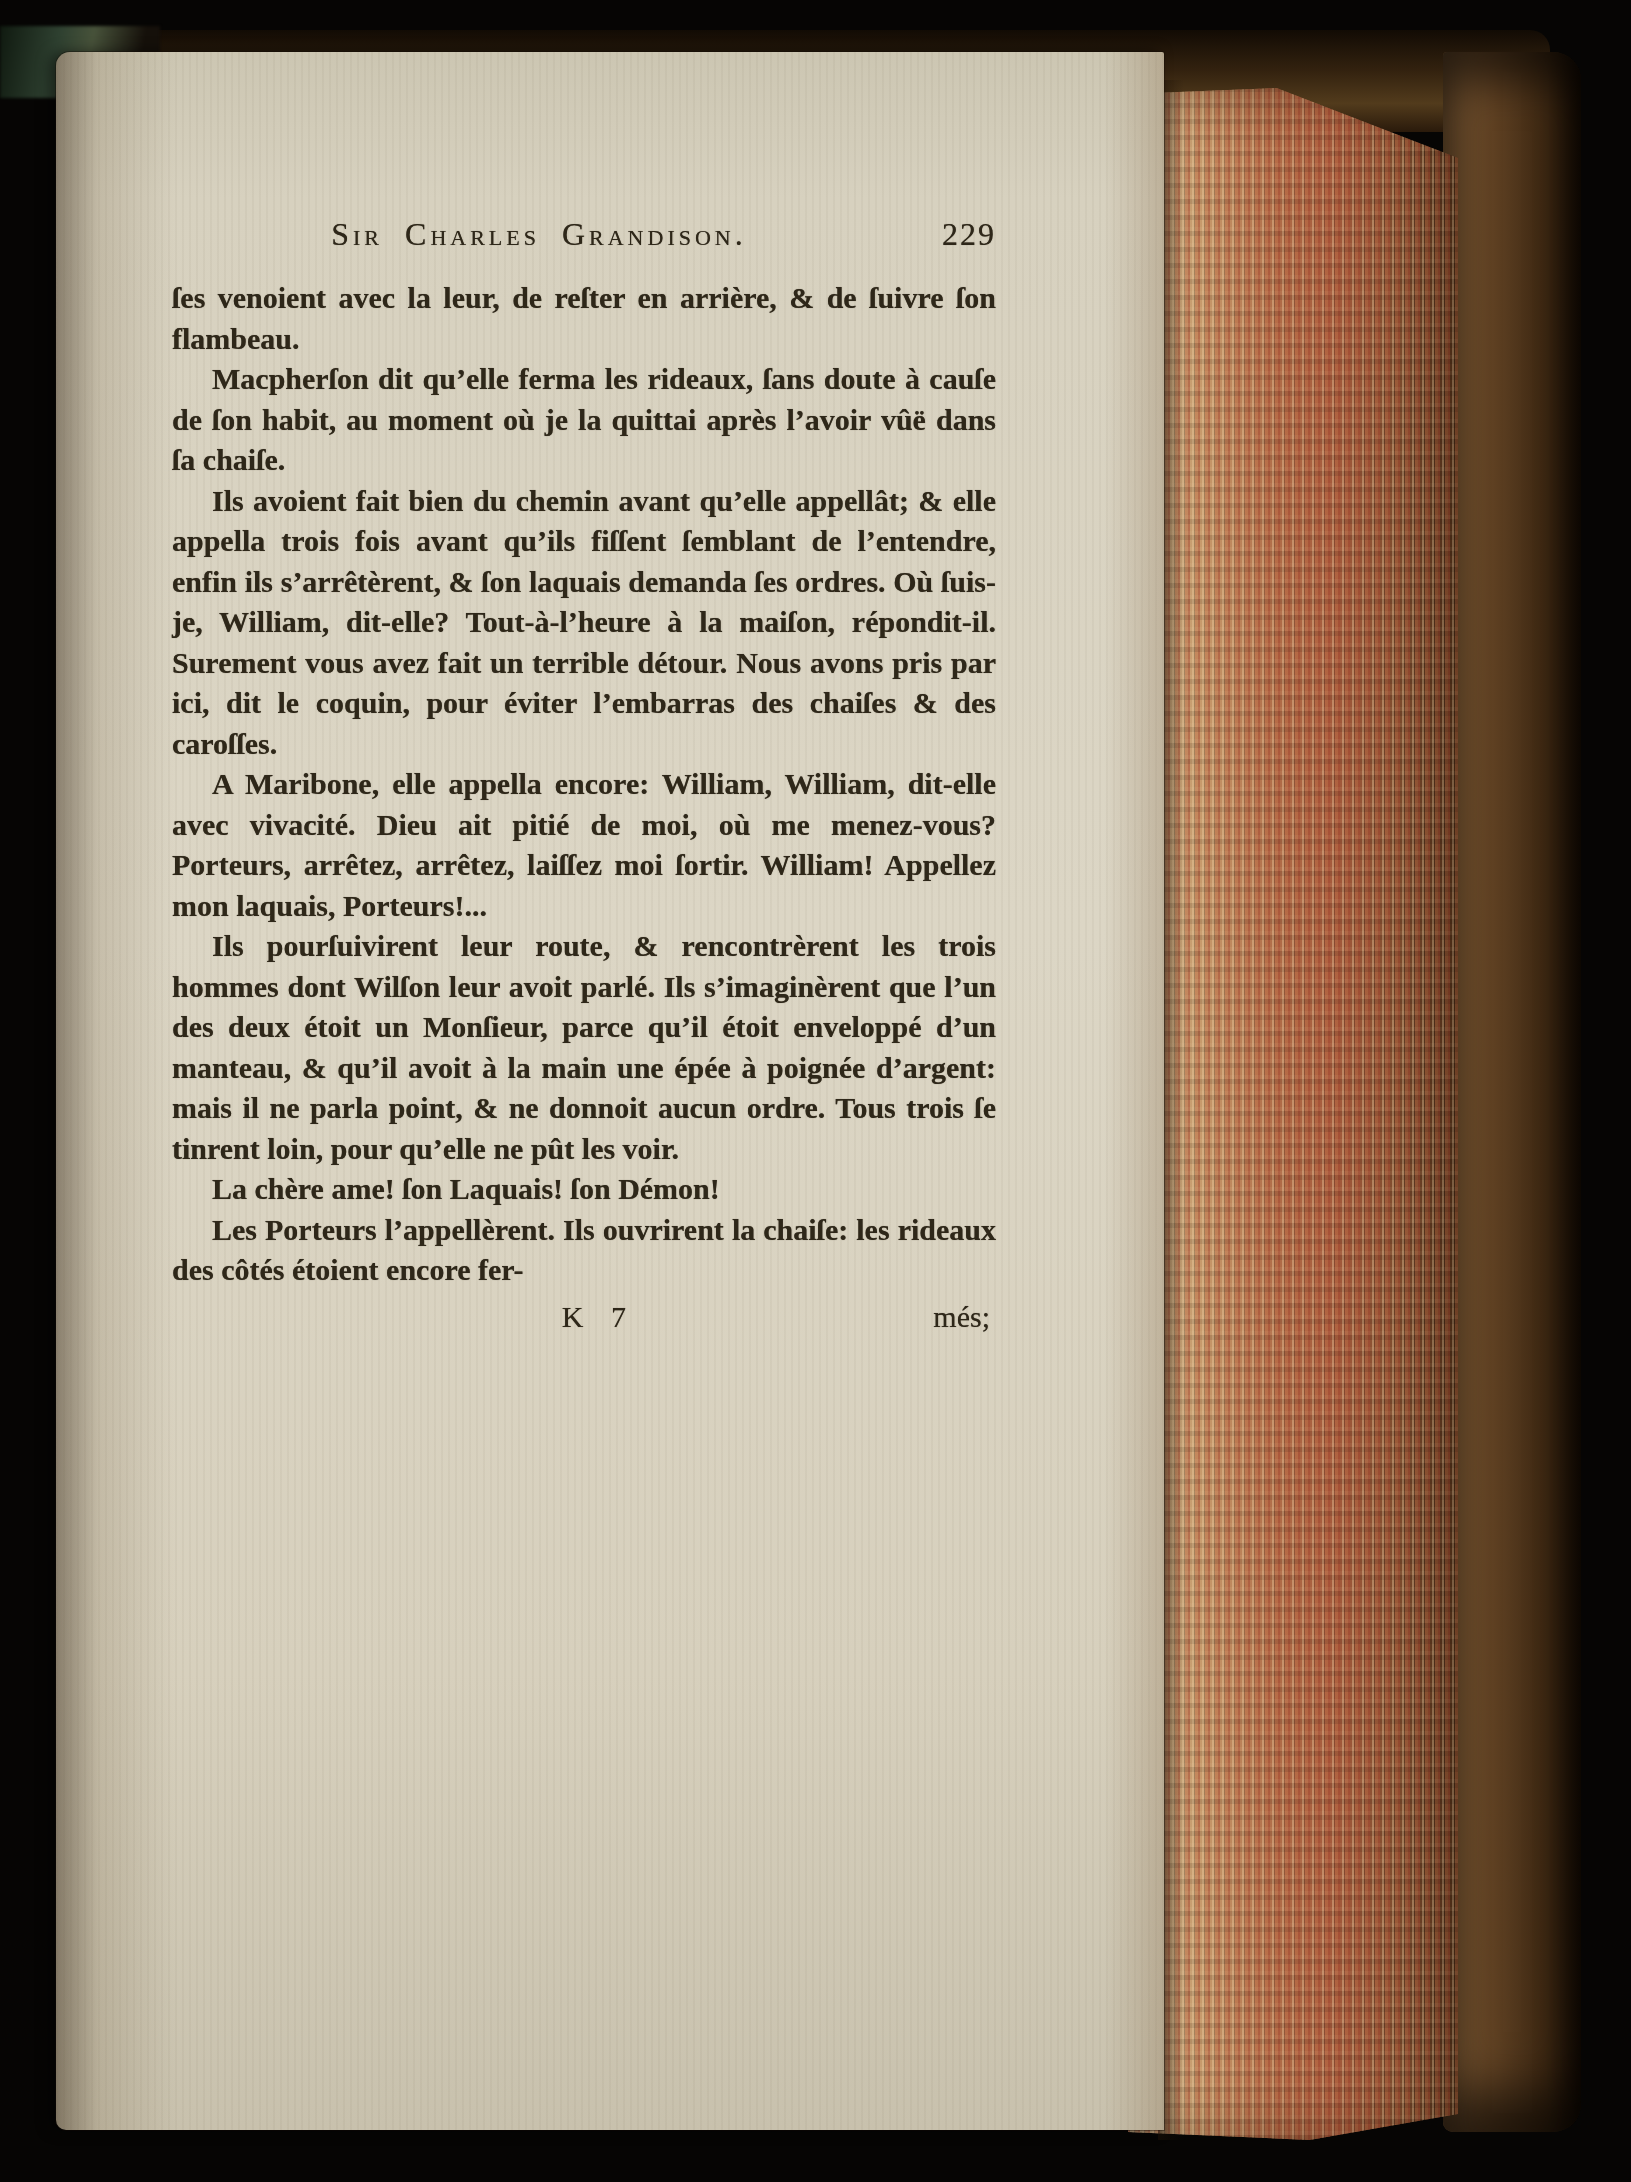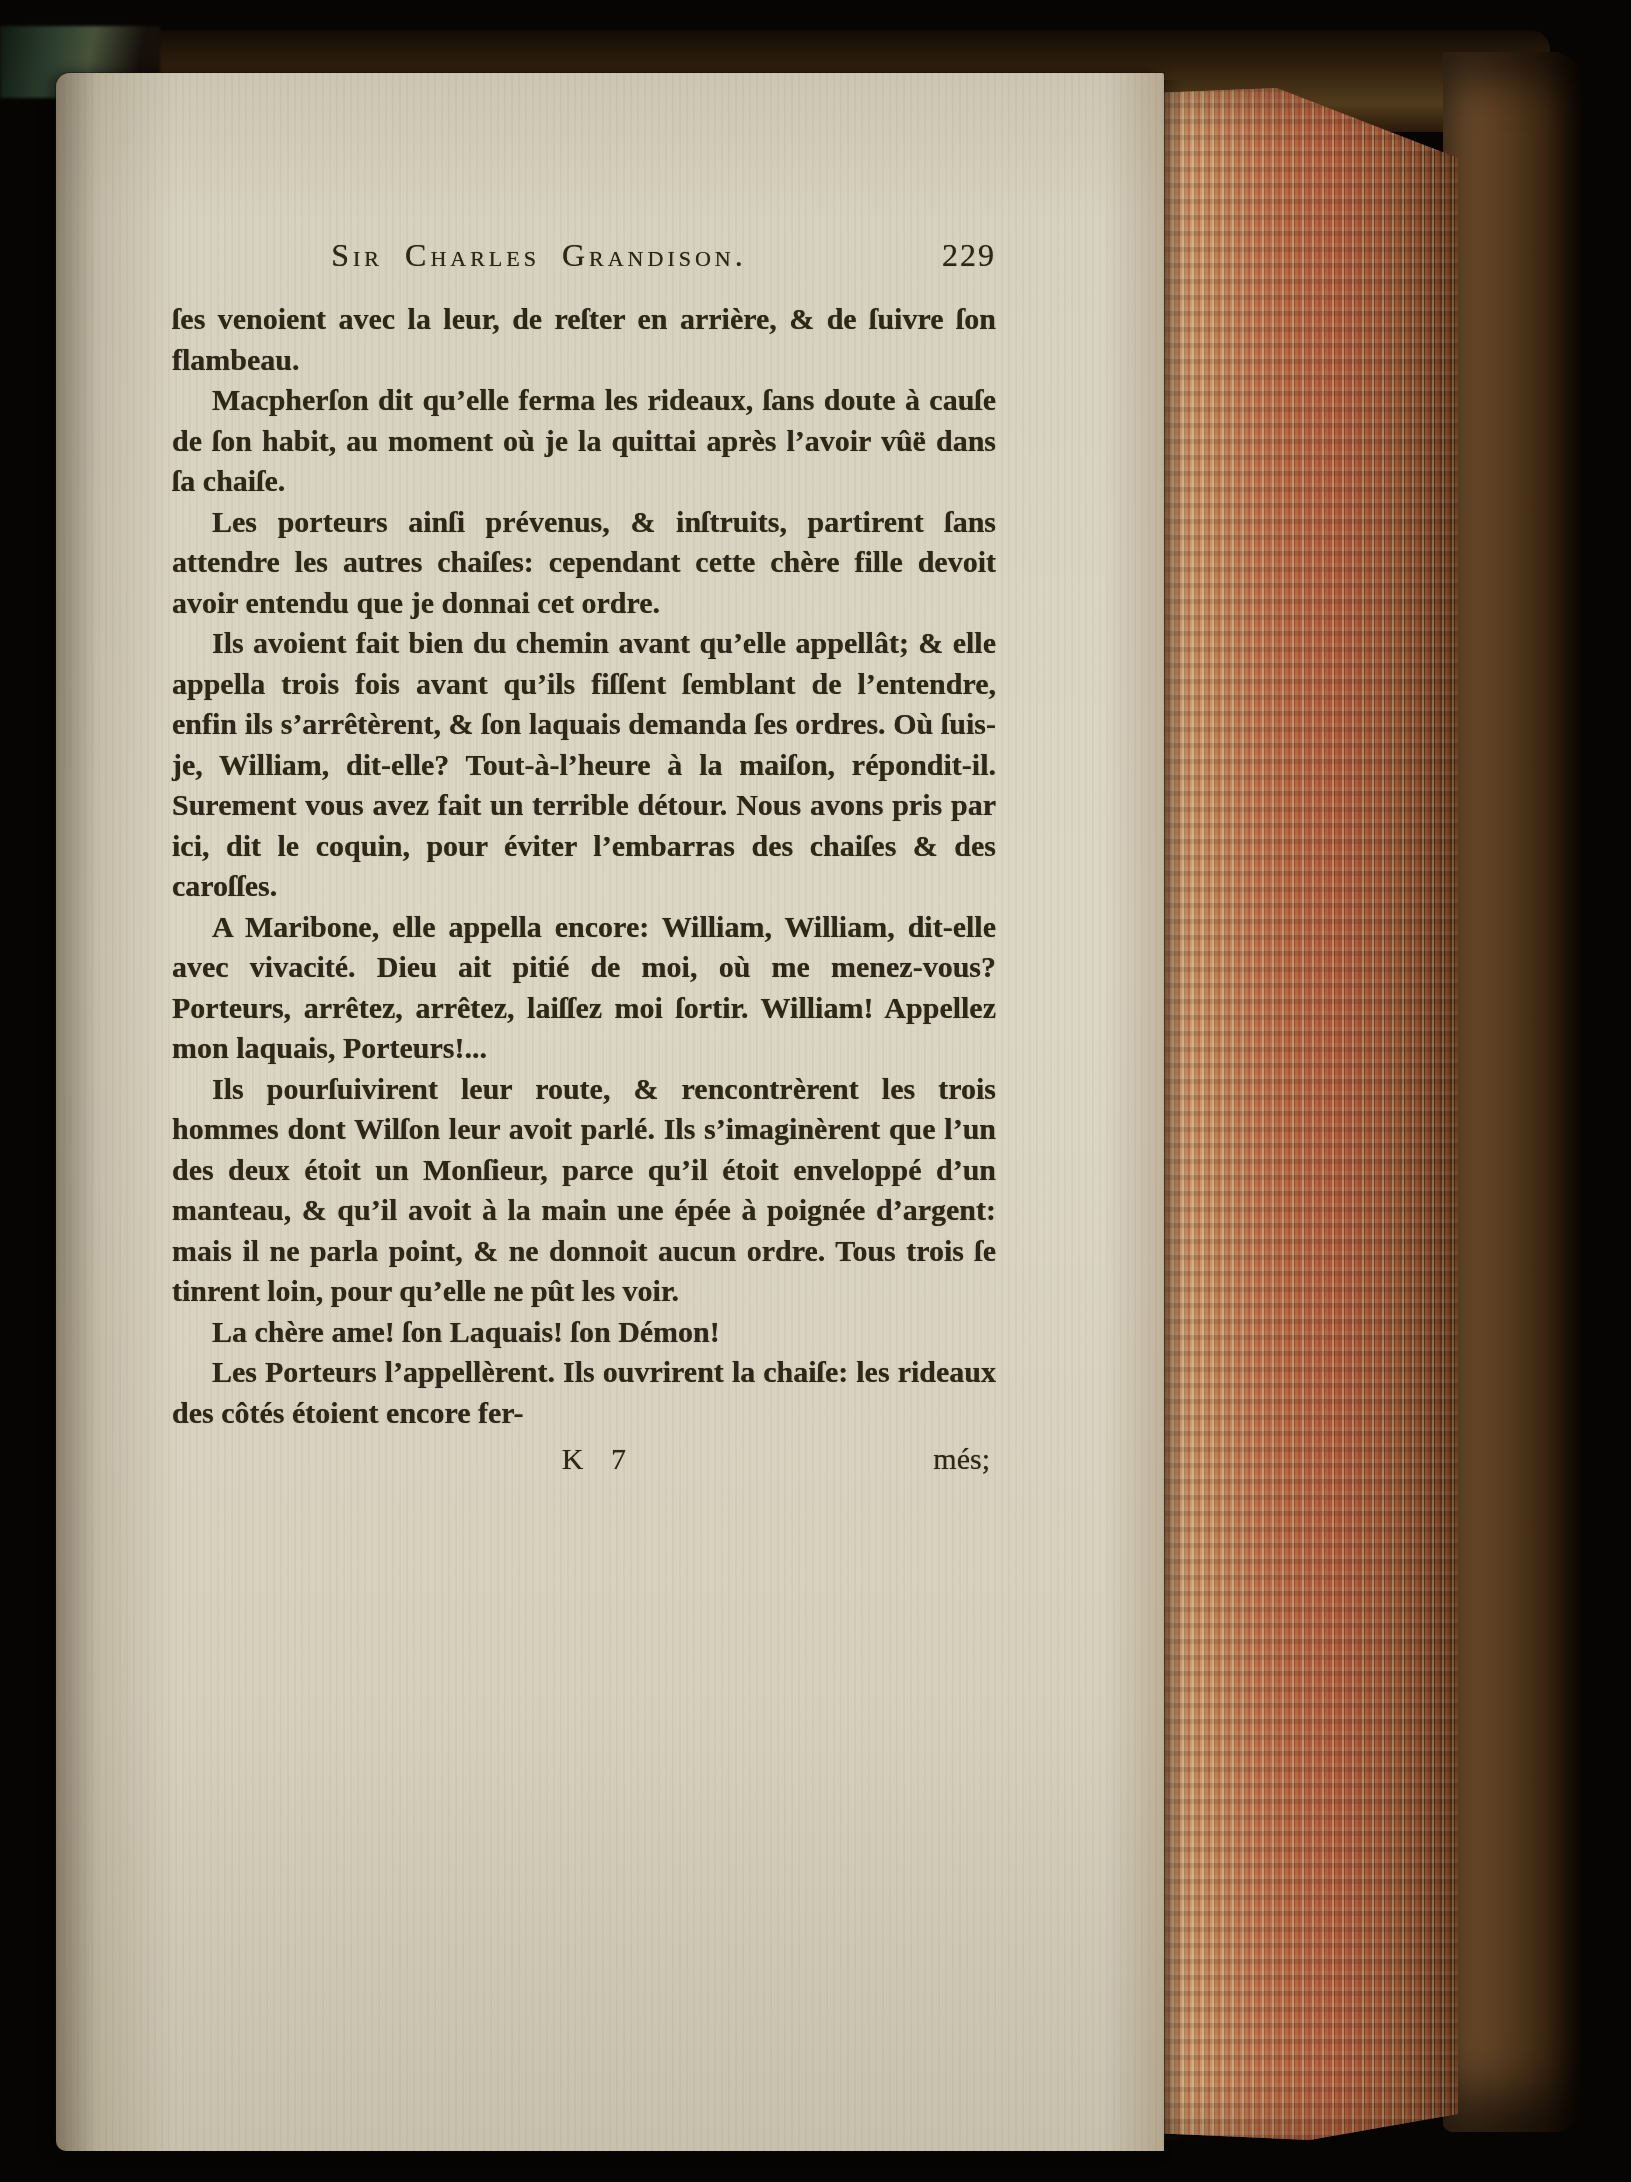--- a/index.html
+++ b/index.html
@@ -37,21 +37,21 @@
         rgba(0,0,0,0) 2px 4px,
         rgba(235,205,160,.40) 4px 6px,
         rgba(0,0,0,.18) 6px 7px,
         rgba(190,110,70,.45) 7px 10px),
       linear-gradient(90deg,#d3bd95 0%,#c79a6c 22%,#b06c48 45%,#a55a3c 62%,#7e4c2e 82%,#50311a 100%);
     clip-path:polygon(0 6px, 45% 0, 100% 70px, 100% calc(100% - 26px), 55% 100%, 0 calc(100% - 8px));
     box-shadow:inset 0 0 60px rgba(40,20,8,.45);
   }
   
   .page{
-    position:absolute;left:56px;top:73px;width:1108px;height:2078px;
+    position:absolute;left:56px;top:52px;width:1108px;height:2078px;
     background:
       linear-gradient(90deg, rgba(58,44,26,.50) 0, rgba(110,92,62,.20) 42px, rgba(0,0,0,0) 120px),
       linear-gradient(270deg, rgba(125,95,60,.28) 0, rgba(0,0,0,0) 60px),
       linear-gradient(180deg,#ccc6b2 0%,#d7d1bf 7%,#dcd6c5 42%,#d7d0bd 78%,#c8c1ad 100%);
     border-radius:14px 2px 0 10px;
     box-shadow:0 0 0 1px rgba(20,12,5,.35), -6px 0 14px rgba(0,0,0,.5);
   }
   
   .page::before{
     content:"";position:absolute;inset:0;
@@ -113,21 +113,20 @@
     <div class="text-col">
 
       <div class="running-head">
         <span class="running-title">Sir Charles Grandison.</span>
         <span class="page-num">229</span>
       </div>
 
       <div class="body-text">
         <p>ſes venoient avec la leur, de reſter en arrière, &amp; de ſuivre ſon flambeau.</p>
         <p class="indent">Macpherſon dit qu’elle ferma les rideaux, ſans doute à cauſe de ſon habit, au moment où je la quittai après l’avoir vûë dans ſa chaiſe.</p>
-        <p class="indent">Les porteurs ainſi prévenus, &amp; inſtruits, partirent ſans attendre les autres chaiſes: cependant cette chère fille devoit avoir entendu que je donnai cet ordre.</p>
         <p class="indent">Ils avoient fait bien du chemin avant qu’elle appellât; &amp; elle appella trois fois avant qu’ils fiſſent ſemblant de l’entendre, enfin ils s’arrêtèrent, &amp; ſon laquais demanda ſes ordres. Où ſuis-je, William, dit-elle? Tout-à-l’heure à la maiſon, répondit-il. Surement vous avez fait un terrible détour. Nous avons pris par ici, dit le coquin, pour éviter l’embarras des chaiſes &amp; des caroſſes.</p>
         <p class="indent">A Maribone, elle appella encore: William, William, dit-elle avec vivacité. Dieu ait pitié de moi, où me menez-vous? Porteurs, arrêtez, arrêtez, laiſſez moi ſortir. William! Appellez mon laquais, Porteurs!...</p>
         <p class="indent">Ils pourſuivirent leur route, &amp; rencontrèrent les trois hommes dont Wilſon leur avoit parlé. Ils s’imaginèrent que l’un des deux étoit un Monſieur, parce qu’il étoit enveloppé d’un manteau, &amp; qu’il avoit à la main une épée à poignée d’argent: mais il ne parla point, &amp; ne donnoit aucun ordre. Tous trois ſe tinrent loin, pour qu’elle ne pût les voir.</p>
         <p class="indent">La chère ame! ſon Laquais! ſon Démon!</p>
         <p class="indent">Les Porteurs l’appellèrent. Ils ouvrirent la chaiſe: les rideaux des côtés étoient encore fer-</p>
       </div>
 
       <div class="footer-line">
         <span class="signature">K 7</span>
         <span class="catchword">més;</span>

